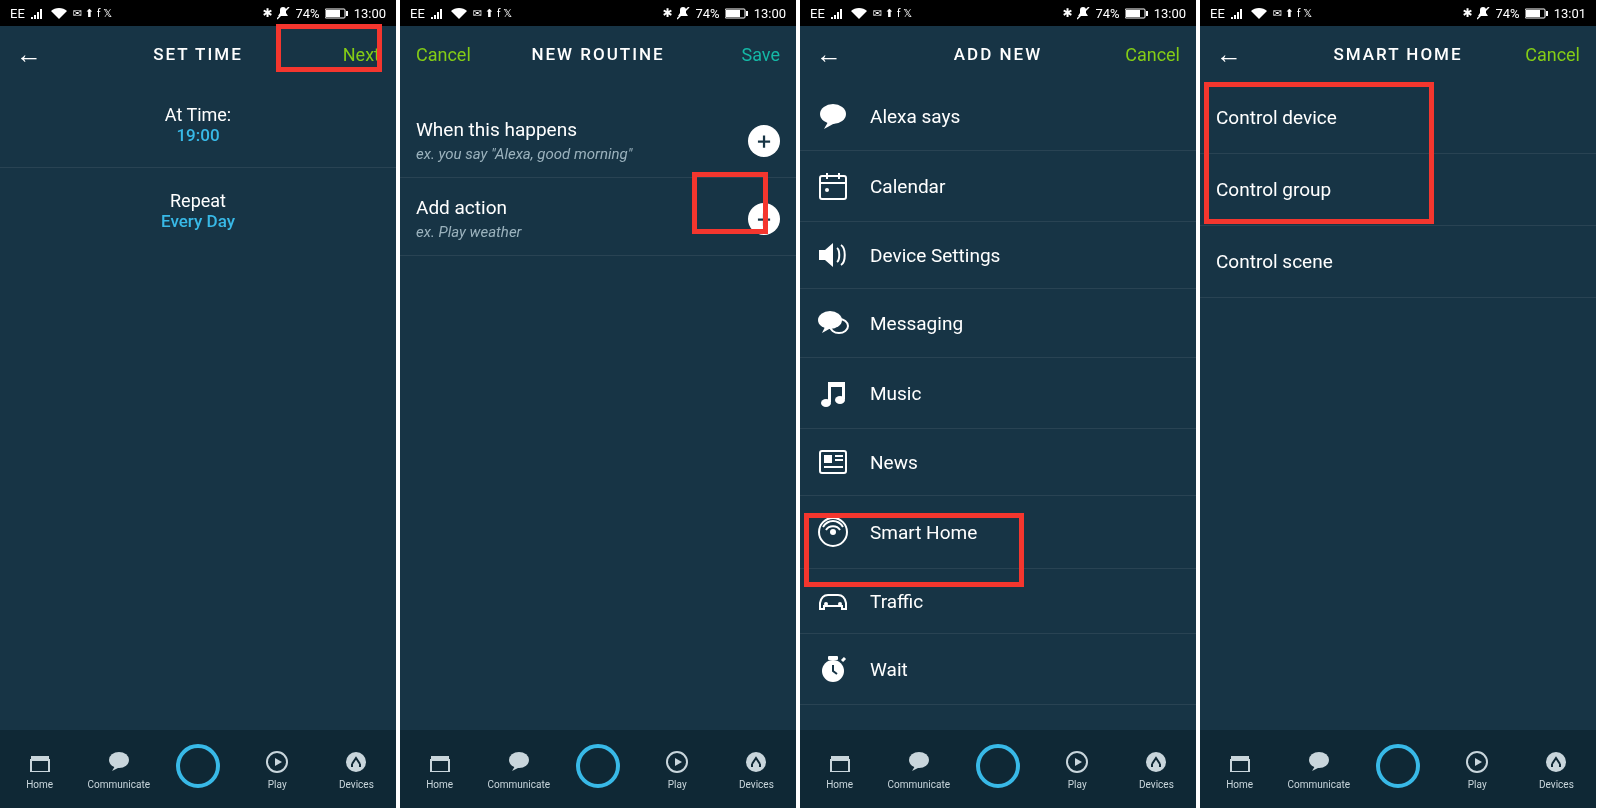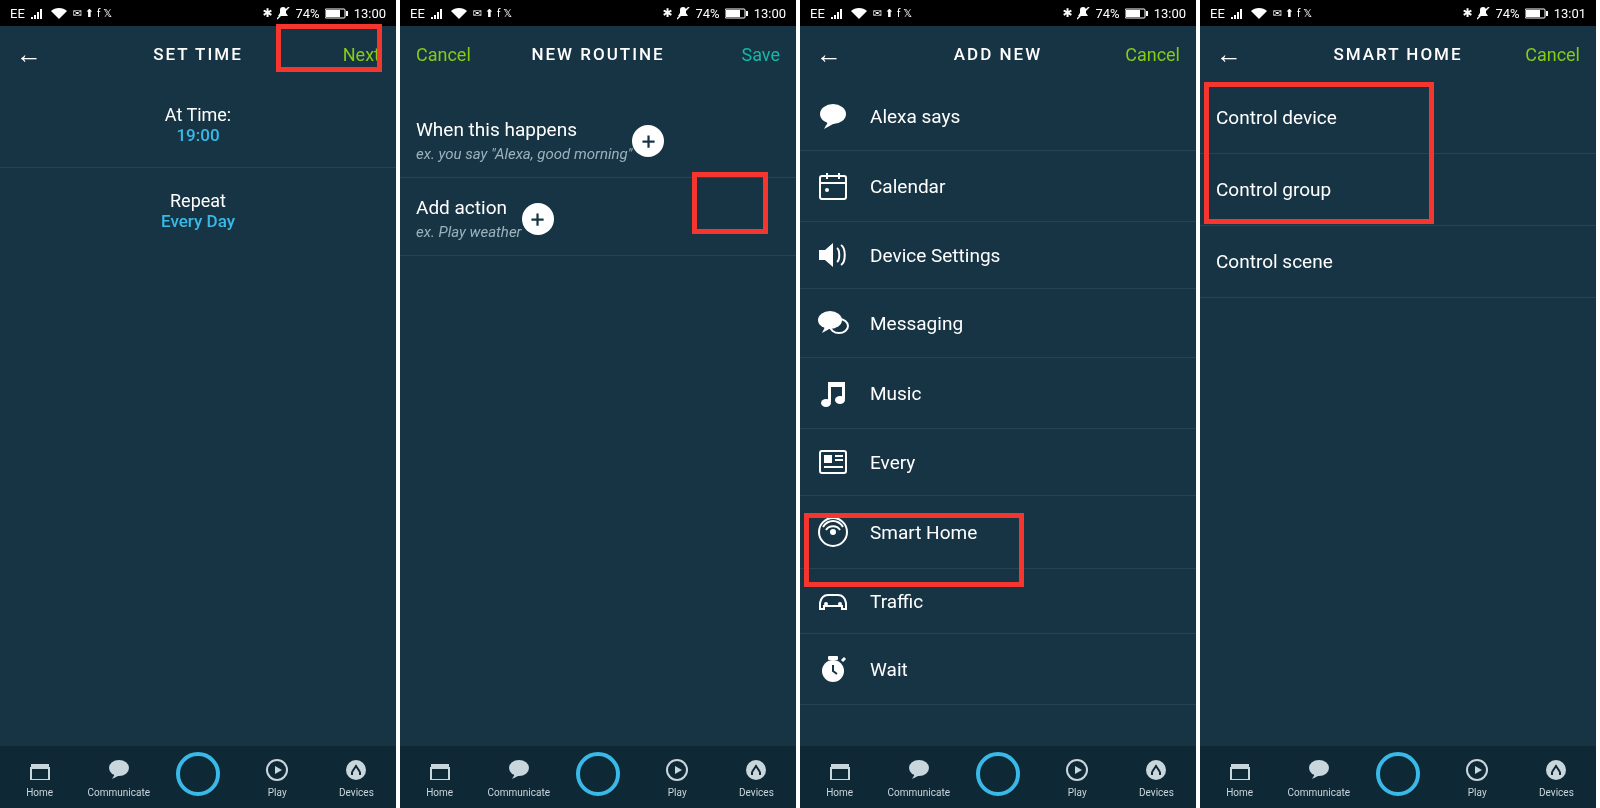--- a/index.html
+++ b/index.html
@@ -63,40 +63,40 @@
     border-bottom:1px solid rgba(255,255,255,.08);
   }
   .section .stitle { font-size:19px; margin-bottom:4px; }
   .section .hint { font-style:italic; color:#9bb2bd; font-size:15px; }
   .plusbtn {
     width:32px; height:32px; border-radius:50%;
     background:#fff; color:#173445;
     display:flex; align-items:center; justify-content:center;
     font-size:22px; font-weight:700; cursor:pointer;
   }
-  .section-flex { display:flex; align-items:center; }
+  .section-flex { display:flex; align-items:center; justify-content:space-between; }
   
   .optrow {
     display:flex; align-items:center; gap:20px;
     padding:20px 16px;
     border-bottom:1px solid rgba(255,255,255,.08);
     font-size:19px;
     cursor:pointer;
   }
   .optrow .icon { width:34px; display:flex; justify-content:center; font-size:24px; }
   
   .plainrow {
     padding:24px 16px; font-size:19px;
     border-bottom:1px solid rgba(255,255,255,.08);
     cursor:pointer;
   }
   
   .tabbar {
     position:absolute; bottom:0; left:0; right:0;
-    height:62px;
+    height:78px;
     background:#0f2835;
     display:flex;
   }
   .tab {
     flex:1; display:flex; flex-direction:column; align-items:center; justify-content:center;
     font-size:10px; color:#c9d6dc; gap:3px; cursor:pointer;
   }
   .tab .ticon { font-size:22px; line-height:1; display:flex; align-items:center; justify-content:center; height:28px; }
   .tab.center .ring {
     width:44px; height:44px; border:4px solid #38b9e7; border-radius:50%;
@@ -426,21 +426,21 @@
       <div class="optrow">
         <span class="icon">
           <svg width="30" height="26">
             <rect x="2" y="2" width="26" height="22" rx="2" fill="none" stroke="#fff" stroke-width="2"></rect>
             <rect x="6" y="6" width="8" height="8" fill="#fff"></rect>
             <line x1="17" y1="7" x2="25" y2="7" stroke="#fff" stroke-width="2"></line>
             <line x1="17" y1="11" x2="25" y2="11" stroke="#fff" stroke-width="2"></line>
             <line x1="6" y1="18" x2="25" y2="18" stroke="#fff" stroke-width="2"></line>
           </svg>
         </span>
-        <span>Every</span>
+        <span>News</span>
       </div>
       <div class="optrow">
         <span class="icon">
           <svg width="32" height="32">
             <circle cx="16" cy="16" r="14" fill="none" stroke="#fff" stroke-width="2"></circle>
             <circle cx="16" cy="16" r="3" fill="#fff"></circle>
             <path d="M9 14c3-5 11-5 14 0M6 11c5-8 15-8 20 0" stroke="#fff" stroke-width="2" fill="none"></path>
           </svg>
         </span>
         <span>Smart Home</span>

